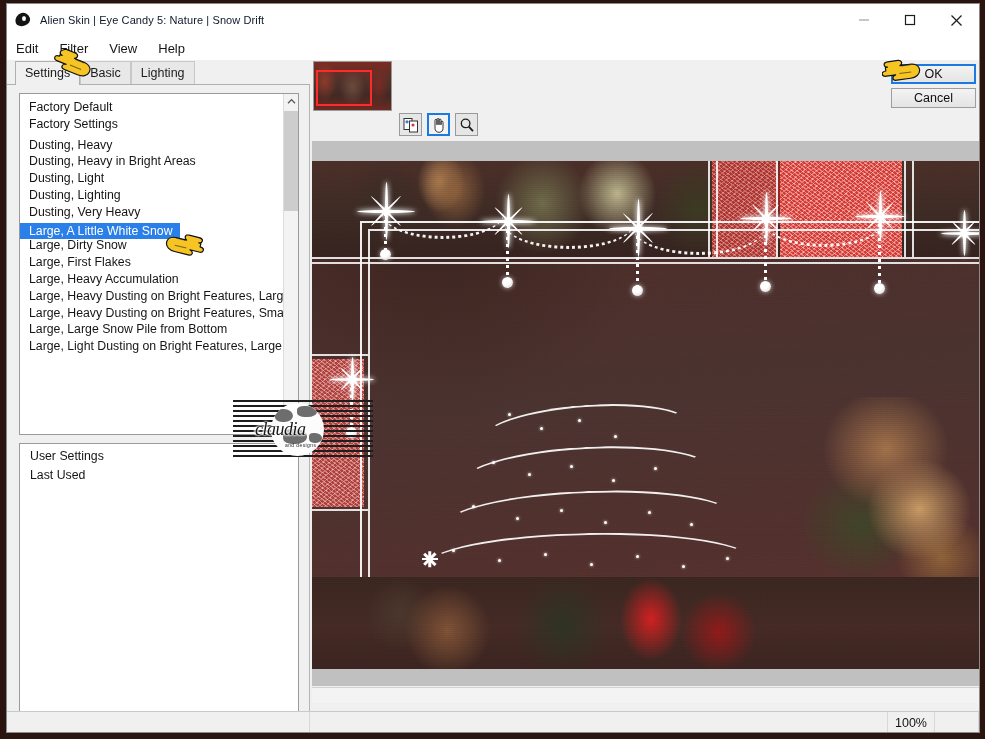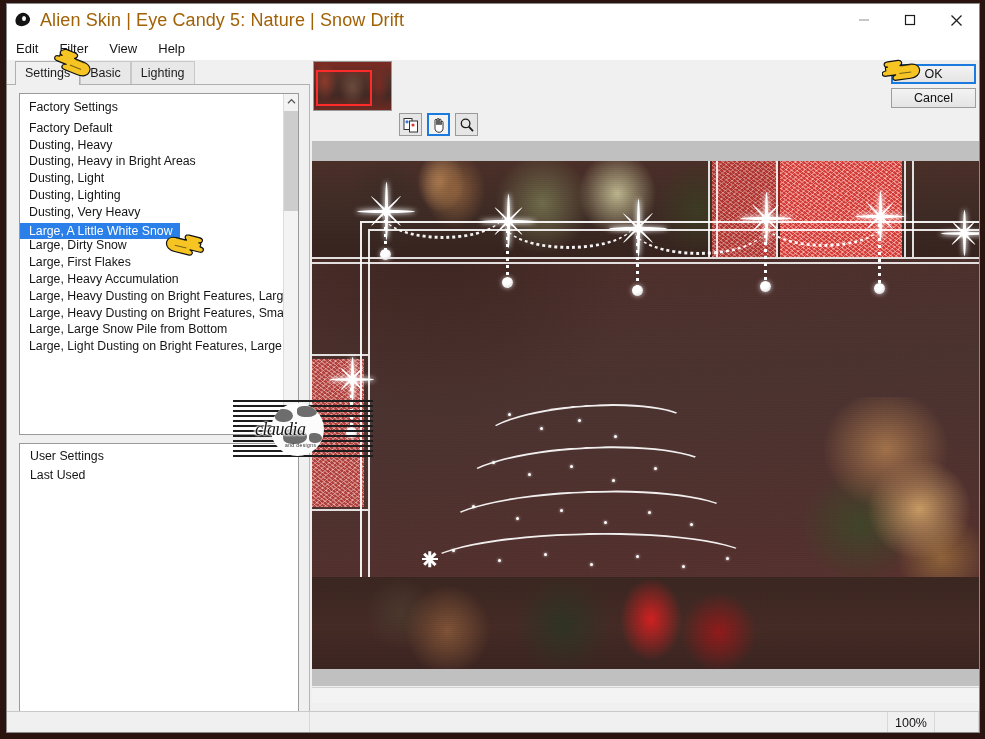--- a/index.html
+++ b/index.html
@@ -53,22 +53,22 @@
     transform: rotate(-18deg);
   }
   .app-icon .eye {
     position: absolute;
     left: 8px; top: 5px;
     width: 4px; height: 5px;
     background: #fdfdfd;
     border-radius: 50%;
   }
   .title-text {
-    font-size: 18px;
-    color: #a16207;
+    font-size: 11px;
+    color: #0f172a;
     letter-spacing: .1px;
     white-space: nowrap;
   }
   .win-controls {
     position: absolute;
     right: 0; top: 0;
     height: 32px;
     display: flex;
   }
   .win-btn {
@@ -634,22 +634,22 @@
 
       <div class="tabstrip">
         <div class="tab active">Settings</div>
         <div class="tab inactive">Basic</div>
         <div class="tab inactive">Lighting</div>
       </div>
 
       <div class="listbox">
         <div class="list-scroll">
           <div style="height:5px"></div>
+          <div class="list-row">Factory Default</div>
           <div class="list-row group">Factory Settings</div>
-          <div class="list-row">Factory Default</div>
           <div class="list-row">Dusting, Heavy</div>
           <div class="list-row">Dusting, Heavy in Bright Areas</div>
           <div class="list-row">Dusting, Light</div>
           <div class="list-row">Dusting, Lighting</div>
           <div class="list-row">Dusting, Very Heavy</div>
           <div class="sel-wrap">
             <span class="list-row selected">Large, A Little White Snow</span>
           </div>
           <div class="list-row">Large, Dirty Snow</div>
           <div class="list-row">Large, First Flakes</div>

